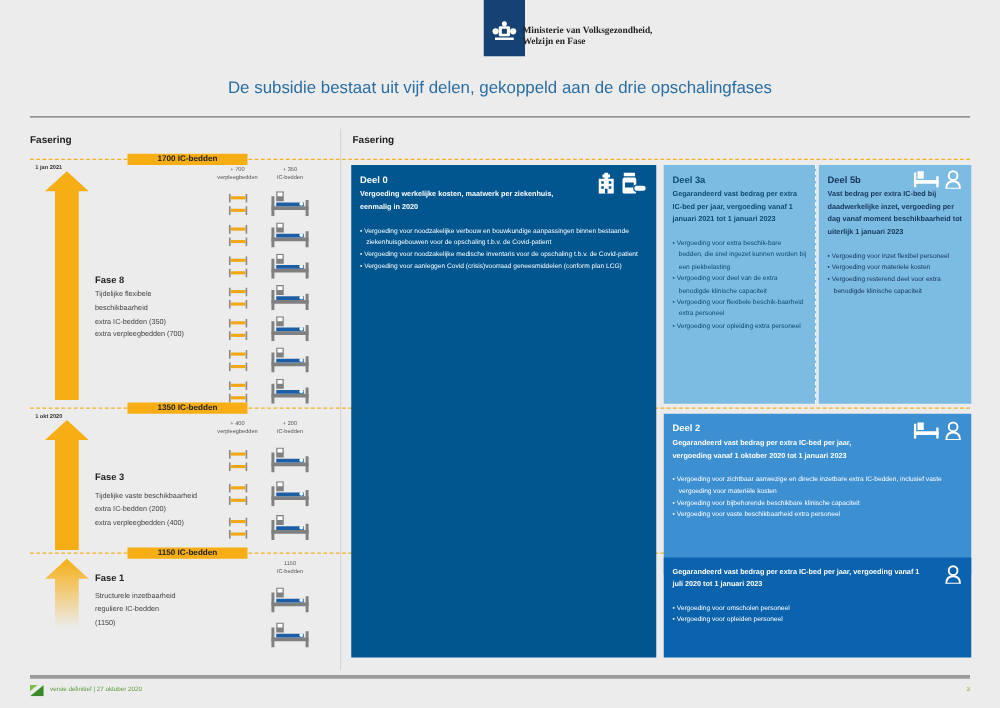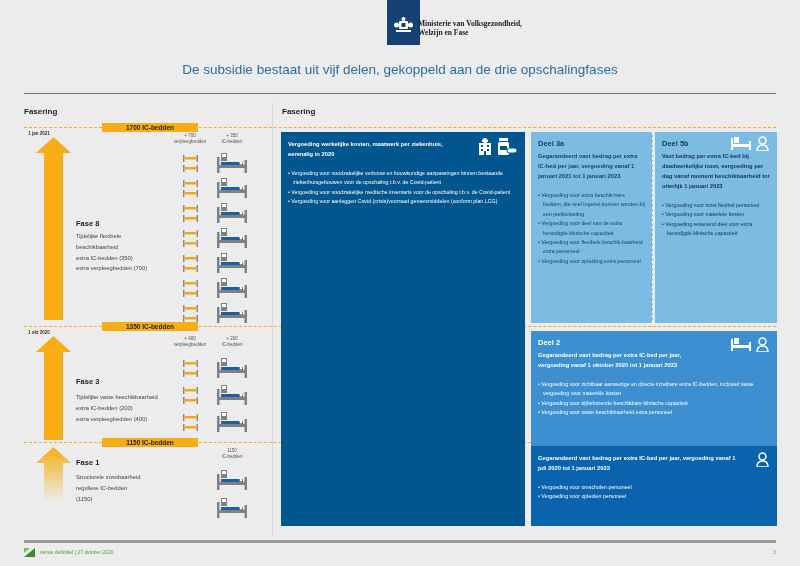--- a/index.html
+++ b/index.html
@@ -394,20 +394,21 @@
         <rect x="9" y="11" width="2" height="2" fill="#01568f"></rect>
       <rect x="6" y="13" width="2" height="4" fill="#01568f"></rect>
     </svg>
     <svg width="20" height="17" viewBox="0 0 20 17">
       <rect x="2" y="0" width="9" height="3" fill="#fff"></rect>
       <rect x="1" y="4" width="11" height="13" rx="1.5" fill="#fff"></rect>
       <rect x="3" y="8" width="7" height="4" fill="#01568f"></rect>
       <rect x="10" y="10" width="10" height="5" rx="2.5" fill="#fff" stroke="#01568f" stroke-width="1"></rect>
     </svg>
   </div>
+  <div class="card-title">Deel 0</div>
   <div class="card-sub" style="width:170px">Vergoeding werkelijke kosten, maatwerk per ziekenhuis, eenmalig in 2020</div>
   <ul>
     <li>Vergoeding voor noodzakelijke verbouw en bouwkundige aanpassingen binnen bestaande ziekenhuisgebouwen voor de opschaling t.b.v. de Covid-patient</li>
     <li>Vergoeding voor noodzakelijke medische inventaris voor de opschaling t.b.v. de Covid-patient</li>
     <li>Vergoeding voor aanleggen Covid (crisis)voorraad geneesmiddelen (conform plan LCG)</li>
   </ul>
 </div>
 
 <div class="card deel3a" style="color:#0c4a6e">
   <div class="card-title">Deel 3a</div>

